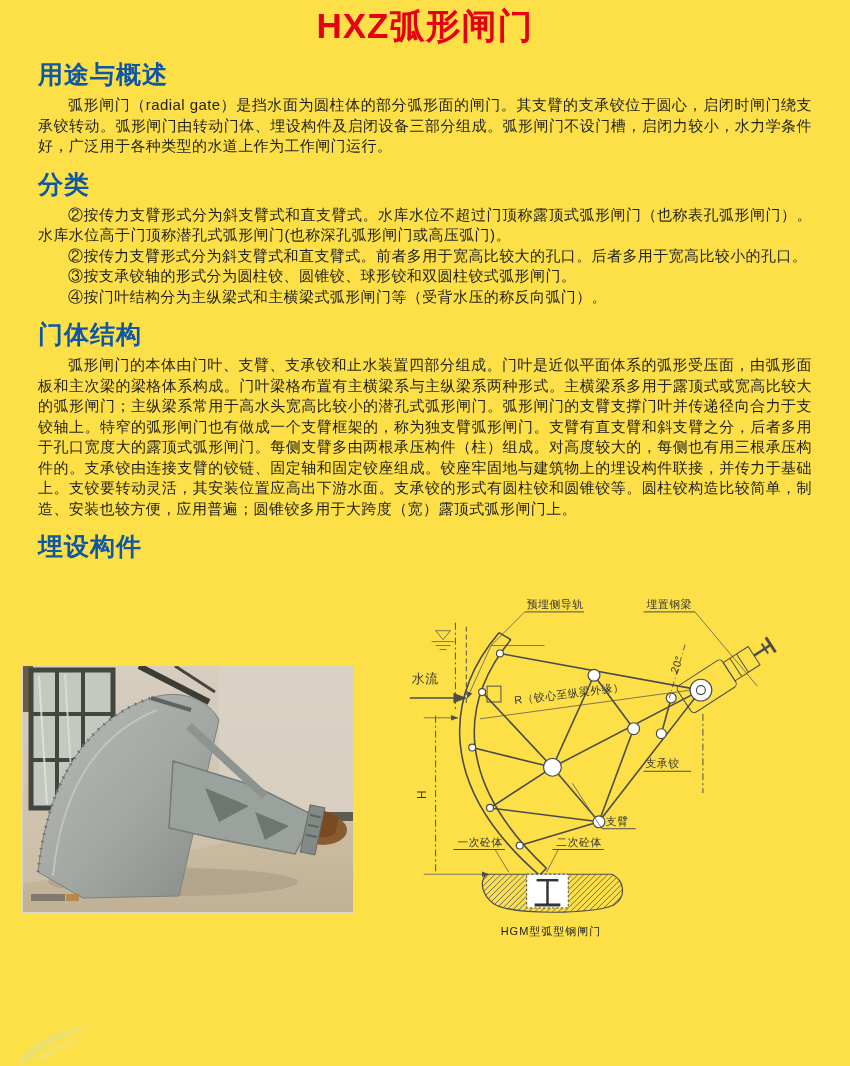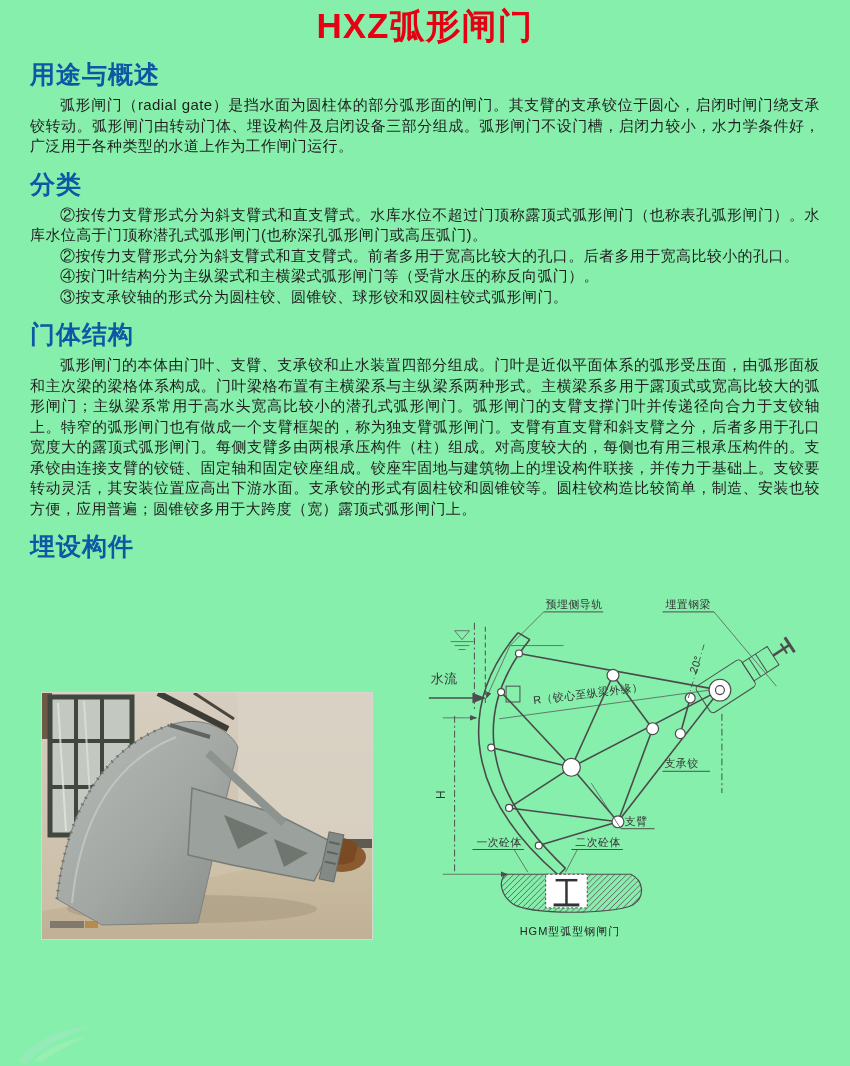--- a/index.html
+++ b/index.html
@@ -2,56 +2,56 @@
 <html><head>
 <meta charset="utf-8">
 <style>
   * { box-sizing: border-box; margin: 0; padding: 0; }
   html, body { background: #ffffff; }
   .page {
     position: relative;
     width: 850px;
     height: 1066px;
     margin: 0 auto;
-    background: #86efac;
+    background: #fde047;
     overflow: hidden;
     font-family: "Liberation Sans", sans-serif;
     color: #1f1f1f;
   }
   .title {
     padding-top: 5px;
     text-align: center;
     font-size: 35px;
     line-height: 42px;
     font-weight: bold;
     color: #e60013;
     letter-spacing: 1px;
   }
-  .content { padding: 0 30px; }
+  .content { padding: 0 38px; }
   h2 {
     margin-top: 12px;
     margin-bottom: 6px;
     font-size: 25px;
     line-height: 30px;
     font-weight: bold;
     color: #0e57a5;
     letter-spacing: 1px;
   }
   .content p {
     font-size: 15px;
     line-height: 20.5px;
     letter-spacing: 0.4px;
     text-align: justify;
     text-indent: 2em;
     color: #1f1f1f;
   }
   .figures {
     display: flex;
-    align-items: flex-end;
-    padding-left: 42px;
+    align-items: center;
+    padding-left: 23px;
     margin-top: 26px;
   }
   figure.photo {
     width: 330px;
     height: 246px;
     margin-top: 52px;
     outline: 1px solid #d9d6cf;
     flex: 0 0 auto;
   }
   figure.photo svg { display: block; }
@@ -97,22 +97,22 @@
 
     <section>
       <h2>用途与概述</h2>
       <p>弧形闸门（radial gate）是挡水面为圆柱体的部分弧形面的闸门。其支臂的支承铰位于圆心，启闭时闸门绕支承铰转动。弧形闸门由转动门体、埋设构件及启闭设备三部分组成。弧形闸门不设门槽，启闭力较小，水力学条件好，广泛用于各种类型的水道上作为工作闸门运行。</p>
     </section>
 
     <section>
       <h2>分类</h2>
       <p>②按传力支臂形式分为斜支臂式和直支臂式。水库水位不超过门顶称露顶式弧形闸门（也称表孔弧形闸门）。水库水位高于门顶称潜孔式弧形闸门(也称深孔弧形闸门或高压弧门)。</p>
       <p>②按传力支臂形式分为斜支臂式和直支臂式。前者多用于宽高比较大的孔口。后者多用于宽高比较小的孔口。</p>
+      <p>③按支承铰轴的形式分为圆柱铰、圆锥铰、球形铰和双圆柱铰式弧形闸门。</p>
       <p>④按门叶结构分为主纵梁式和主横梁式弧形闸门等（受背水压的称反向弧门）。</p>
-      <p>③按支承铰轴的形式分为圆柱铰、圆锥铰、球形铰和双圆柱铰式弧形闸门。</p>
     </section>
 
     <section>
       <h2>门体结构</h2>
       <p>弧形闸门的本体由门叶、支臂、支承铰和止水装置四部分组成。门叶是近似平面体系的弧形受压面，由弧形面板和主次梁的梁格体系构成。门叶梁格布置有主横梁系与主纵梁系两种形式。主横梁系多用于露顶式或宽高比较大的弧形闸门；主纵梁系常用于高水头宽高比较小的潜孔式弧形闸门。弧形闸门的支臂支撑门叶并传递径向合力于支铰轴上。特窄的弧形闸门也有做成一个支臂框架的，称为独支臂弧形闸门。支臂有直支臂和斜支臂之分，后者多用于孔口宽度大的露顶式弧形闸门。每侧支臂多由两根承压构件（柱）组成。对高度较大的，每侧也有用三根承压构件的。支承铰由连接支臂的铰链、固定轴和固定铰座组成。铰座牢固地与建筑物上的埋设构件联接，并传力于基础上。支铰要转动灵活，其安装位置应高出下游水面。支承铰的形式有圆柱铰和圆锥铰等。圆柱铰构造比较简单，制造、安装也较方便，应用普遍；圆锥铰多用于大跨度（宽）露顶式弧形闸门上。</p>
     </section>
 
     <section>
       <h2>埋设构件</h2>
     </section>

